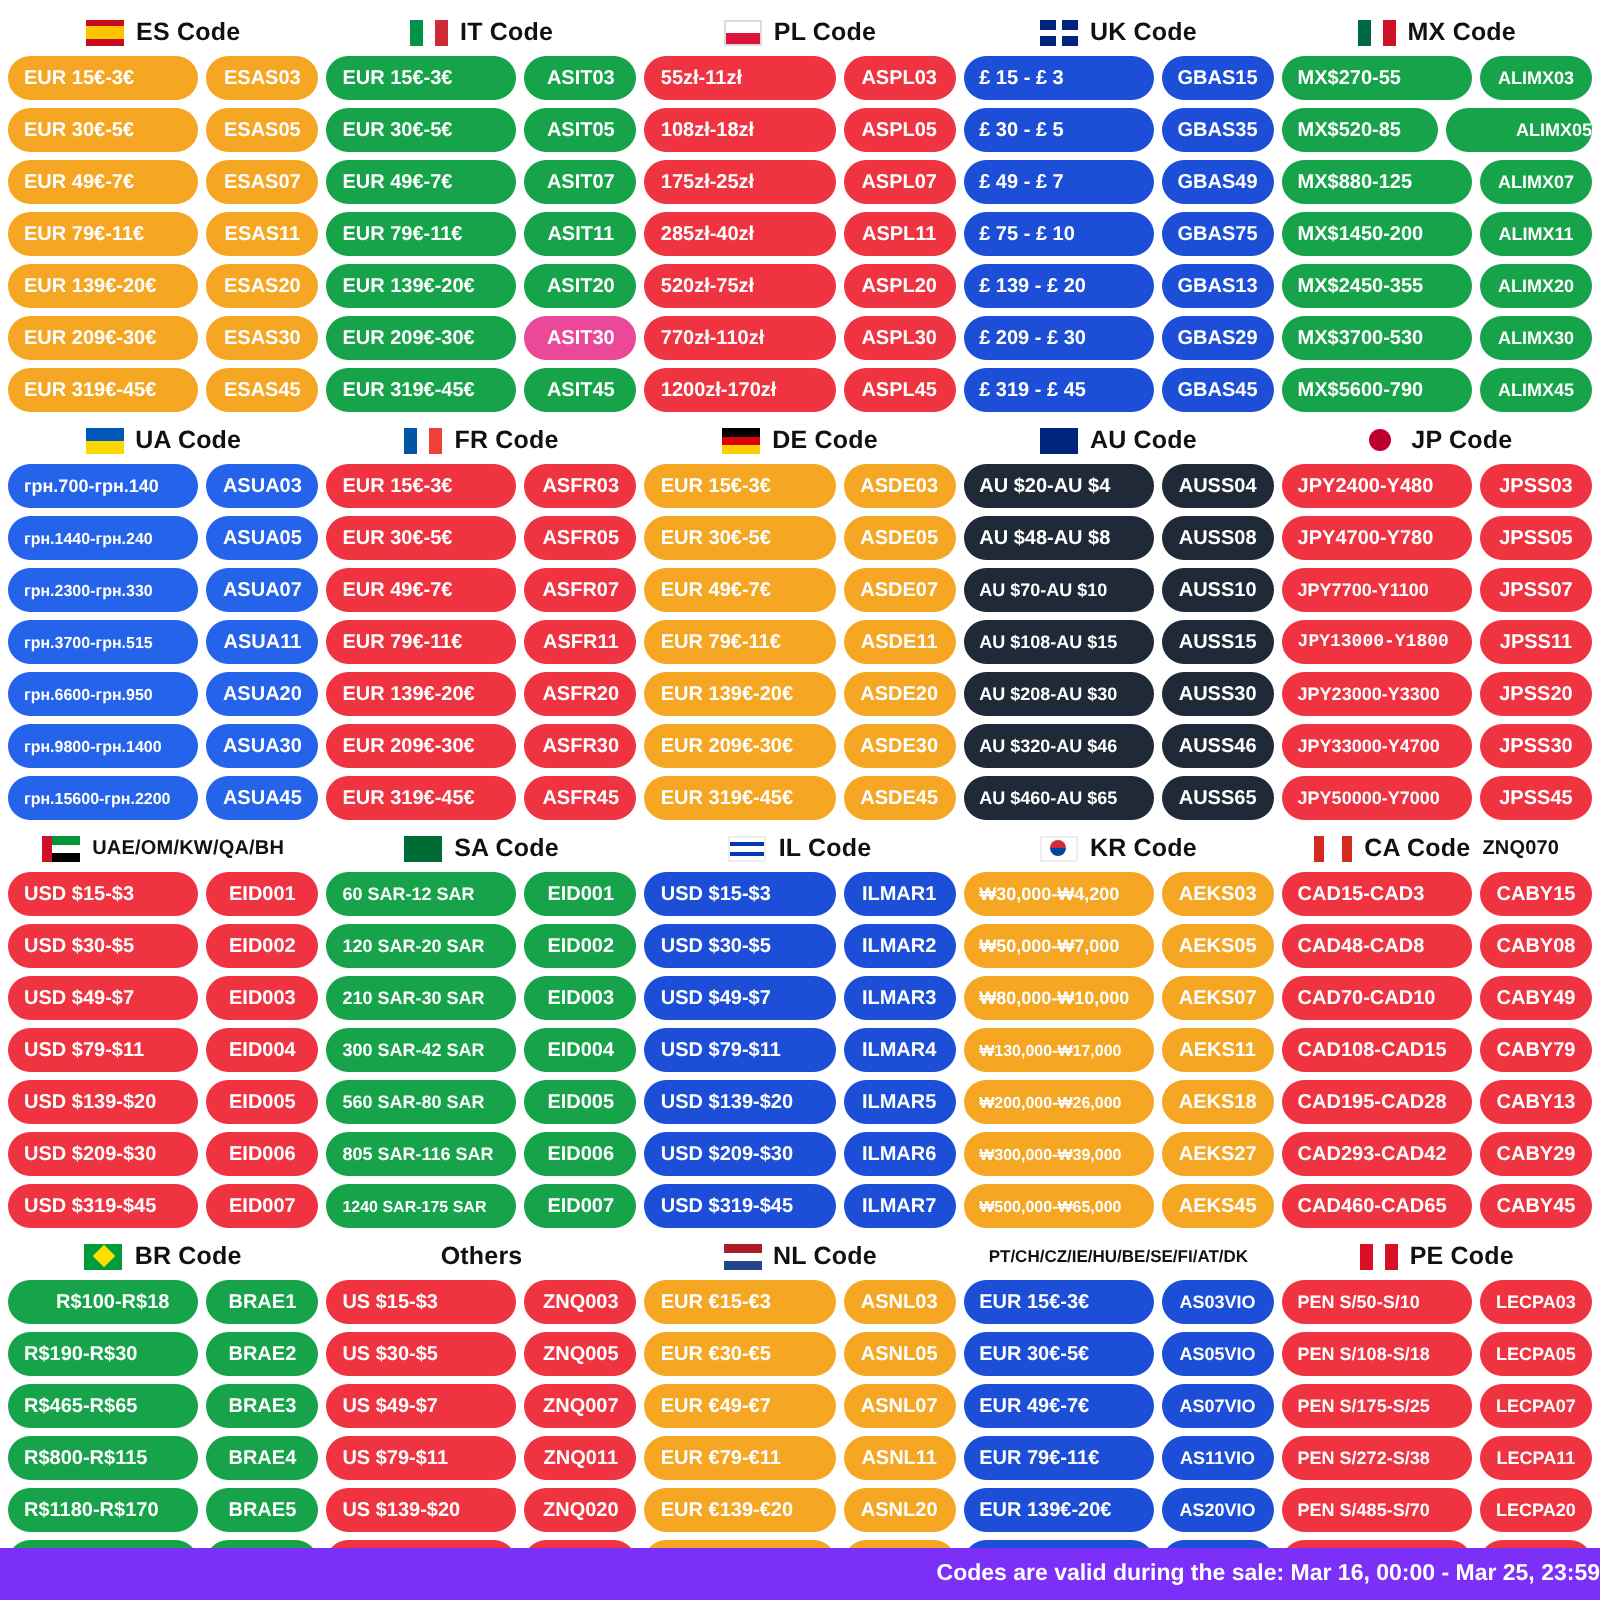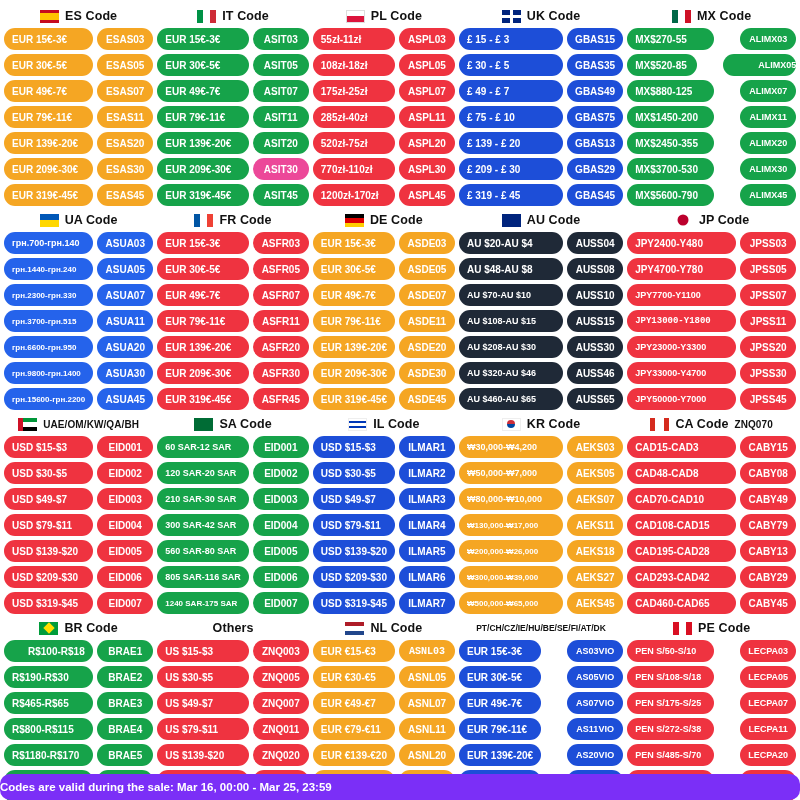--- a/index.html
+++ b/index.html
@@ -33,26 +33,26 @@
   .amt, .code {
     border-radius: 11px;
     display: flex; align-items: center;
     font-size: 10px; font-weight: bold;
     color: #fff; white-space: nowrap;
   }
   .amt { flex: 1 1 auto; padding: 0 8px; justify-content: flex-start; }
   .code { flex: 0 0 56px; justify-content: center; font-size: 10px; }
   .amt.sm { font-size: 9px; }
   .amt.xs { font-size: 8px; }
-  .code.sm { font-size: 9px; margin-left: 22px; }
+  .code.sm { font-size: 9px; }
   .footer {
     position: absolute; left: 0; bottom: 0;
     width: 800px; height: 26px;
-    display: flex; align-items: center; justify-content: flex-start;
-    color: #ffffff; font-size: 11.5px; font-weight: bold; border-radius: 10px;
+    display: flex; align-items: center; justify-content: flex-end;
+    color: #ffffff; font-size: 11.5px; font-weight: bold;
   }
   
   .f-es { background: linear-gradient(#c60b1e 0 25%, #ffc400 25% 75%, #c60b1e 75% 100%); }
   .f-it { background: linear-gradient(90deg,#009246 0 33.3%,#fff 33.3% 66.6%,#ce2b37 66.6% 100%); }
   .f-pl { background: linear-gradient(#fff 0 50%, #dc143c 50% 100%); border:1px solid #ddd; }
   .f-uk { background: #00247d; position: relative; }
   .f-uk::before { content:""; position:absolute; left:0; top:5px; width:100%; height:3px; background:#fff; box-shadow:0 0 0 0 #fff; }
   .f-uk::after { content:""; position:absolute; left:8px; top:0; width:3px; height:100%; background:#fff; }
   .f-mx { background: linear-gradient(90deg,#006847 0 33.3%,#fff 33.3% 66.6%,#ce1126 66.6% 100%); }
   .f-ua { background: linear-gradient(#0057b7 0 50%, #ffd700 50% 100%); }
@@ -694,21 +694,21 @@
       </div>
     </div>
     <div class="card">
       <div class="card-head">
         <span class="flag f-nl"></span>
         <span class="card-title">NL Code</span>
       </div>
       <div class="rows">
         <div class="row">
           <div class="amt" style="background: rgb(245, 166, 35);">EUR €15-€3</div>
-          <div class="code" style="background: rgb(245, 166, 35); font-family: Liberation Mono, monospace;">ASNL03</div>
+          <div class="code" style="background: rgb(245, 166, 35);">ASNL03</div>
         </div>
         <div class="row">
           <div class="amt" style="background: rgb(245, 166, 35);">EUR €30-€5</div>
           <div class="code" style="background: rgb(245, 166, 35);">ASNL05</div>
         </div>
         <div class="row">
           <div class="amt" style="background: rgb(245, 166, 35);">EUR €49-€7</div>
           <div class="code" style="background: rgb(245, 166, 35);">ASNL07</div>
         </div>
         <div class="row">

